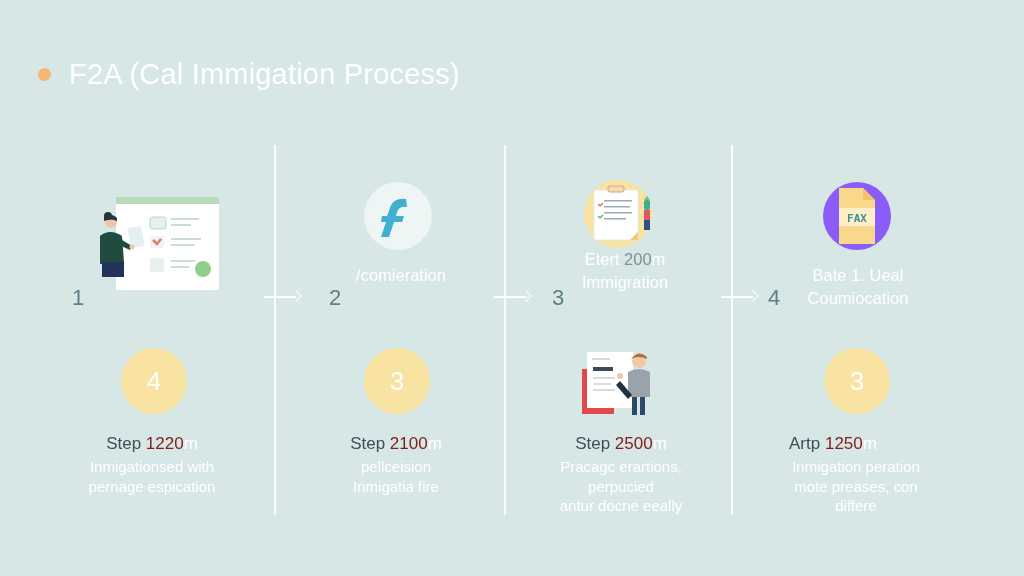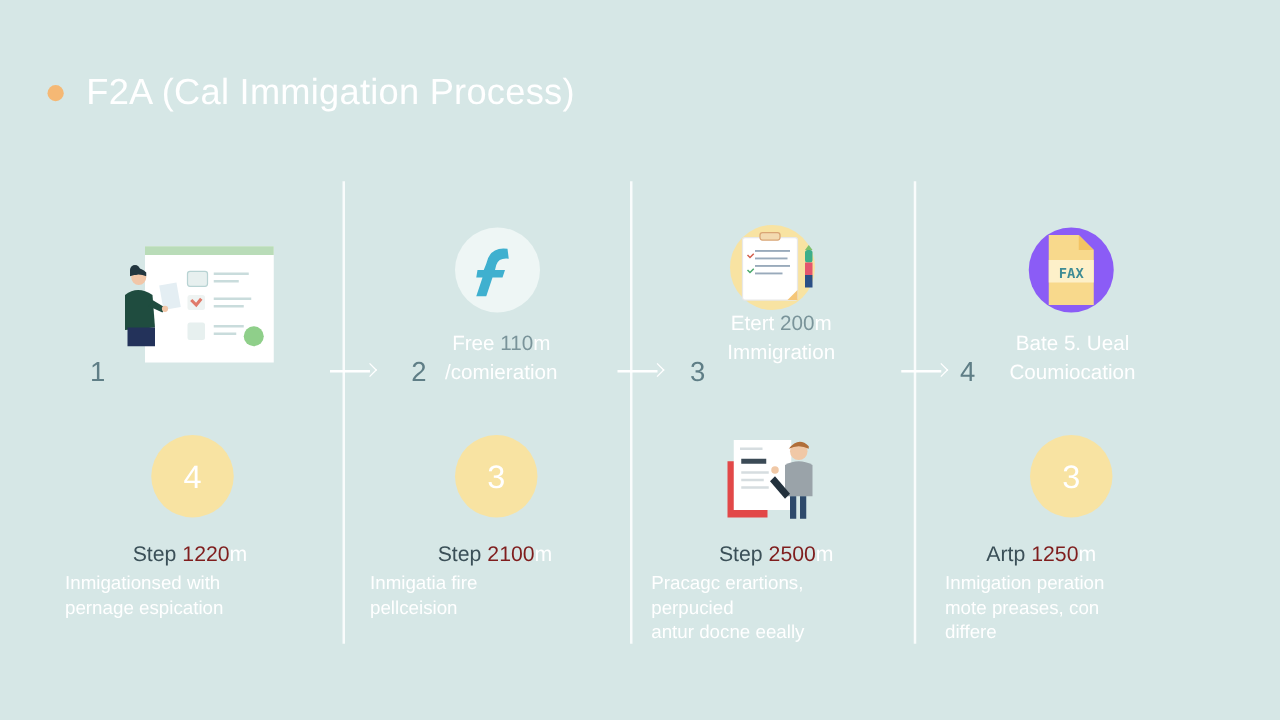--- a/index.html
+++ b/index.html
@@ -26,21 +26,21 @@
     .step-label { position: absolute; text-align: center; color: #ffffff; font-size: 16.5px; line-height: 23px; }
     .step-label .num { color: #7a949a; }
 
     .badge { position: absolute; width: 66px; height: 66px; border-radius: 50%; background: #f8e3a2; color: #ffffff;
              font-size: 26px; display: flex; align-items: center; justify-content: center; }
 
     .card-title { position: absolute; text-align: center; font-size: 17px; color: #3e5660; white-space: nowrap; }
     .card-title b { font-weight: normal; color: #3b5058; }
     .card-title .num { color: #7f1d1d; }
     .card-title .unit { color: #ffffff; }
-    .card-desc { position: absolute; text-align: left; color: #ffffff; font-size: 15px; line-height: 19.5px; }
+    .card-desc { position: absolute; text-align: center; color: #ffffff; font-size: 15px; line-height: 19.5px; }
   </style>
 </head>
 <body>
 
 <div class="title-row">
   <div class="title-dot"></div>
   <div class="title">F2A (Cal Immigation Process)</div>
 </div>
 
 <div class="divider" style="left:274px"></div>
@@ -97,31 +97,30 @@
 </div>
 
 <div>
   <div class="top-icon" style="left:364px;top:182px;background:#eef6f5">
     <svg width="68" height="68" viewBox="0 0 68 68">
       <path d="M42 17 q-14 -2 -17 12 l-2 5 l-5 0 l-1 6 l5 0 l-5 15 l8 0 l5 -15 l8 0 l2 -6 l-8 0 l1 -4 q2 -6 10 -5 z" fill="#3fb0cf"></path>
     </svg>
   </div>
   <span class="step-num" style="left:329px;top:285px">2</span>
   <div class="step-label" style="left:345px;top:264px;width:112px">
-    <div><span>Free</span> <span class="num">110</span><span>m</span></div>
     <div>/comieration</div>
   </div>
   <div class="badge" style="left:364px;top:348px">3</div>
   <div class="card-title" style="left:306px;top:434px;width:180px">
     <b>Step</b>
     <span class="num">2100</span><span class="unit">m</span>
   </div>
   <div class="card-desc" style="left:296px;top:457px;width:200px">
+    <div>pellceision</div>
     <div>Inmigatia fire</div>
-    <div>pellceision</div>
   </div>
 </div>
 
 <div>
   <div class="top-icon" style="left:584px;top:180px;background:#f8e3a2">
     <svg width="80" height="68" viewBox="0 0 80 68">
       <rect x="10" y="10" width="44" height="50" rx="2" fill="#ffffff" stroke="#e8e8e8"></rect>
       <rect x="24" y="6" width="16" height="6" rx="2" fill="#f3dab0" stroke="#d9a574"></rect>
       <rect x="20" y="20" width="28" height="1.5" fill="#9ab"></rect>
       <rect x="20" y="26" width="26" height="1.5" fill="#9ab"></rect>
@@ -172,21 +171,21 @@
   <div class="top-icon" style="left:823px;top:182px;background:#8b5cf6">
     <svg width="68" height="68" viewBox="0 0 68 68">
       <path d="M16 6 l24 0 l12 12 l0 44 l-36 0 z" fill="#f8d98c"></path>
       <path d="M40 6 l0 12 l12 0 z" fill="#f3c463"></path>
       <rect x="16" y="26" width="36" height="18" fill="#fdf0c9"></rect>
       <text x="34" y="40" text-anchor="middle" font-family="DejaVu Sans Mono, monospace" font-size="11" font-weight="bold" fill="#3f8c95">FAX</text>
     </svg>
   </div>
   <span class="step-num" style="left:768px;top:285px">4</span>
   <div class="step-label" style="left:795px;top:264px;width:126px">
-    <div>Bate 5. Ueal</div>
+    <div>Bate 1. Ueal</div>
     <div>Coumiocation</div>
   </div>
   <div class="badge" style="left:824px;top:348px">3</div>
   <div class="card-title" style="left:743px;top:434px;width:180px">
     <b>Artp</b>
     <span class="num">1250</span><span class="unit">m</span>
   </div>
   <div class="card-desc" style="left:756px;top:457px;width:200px">
     <div>Inmigation peration</div>
     <div>mote preases, con</div>

